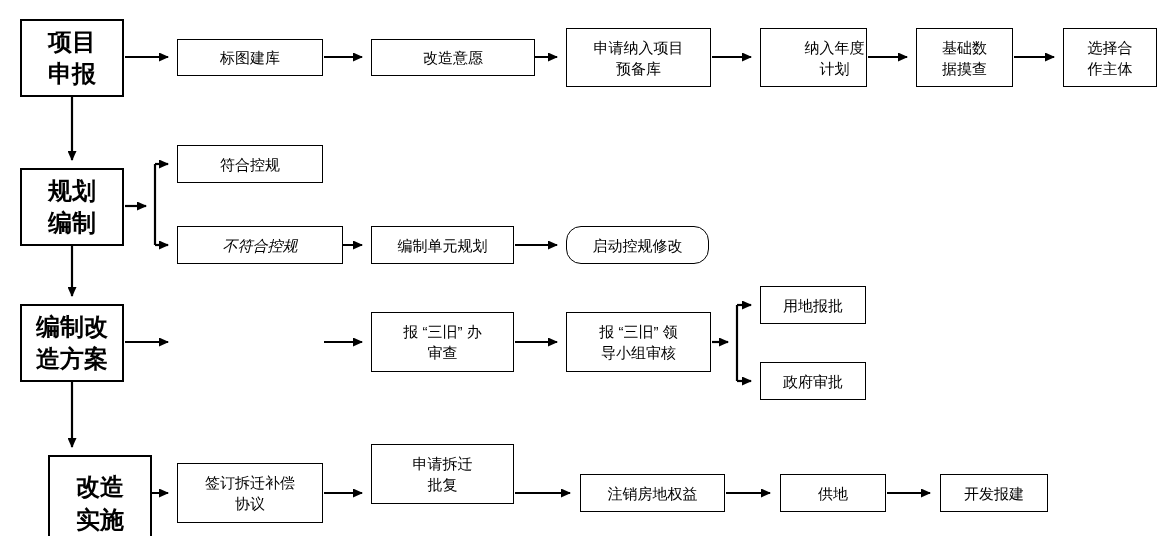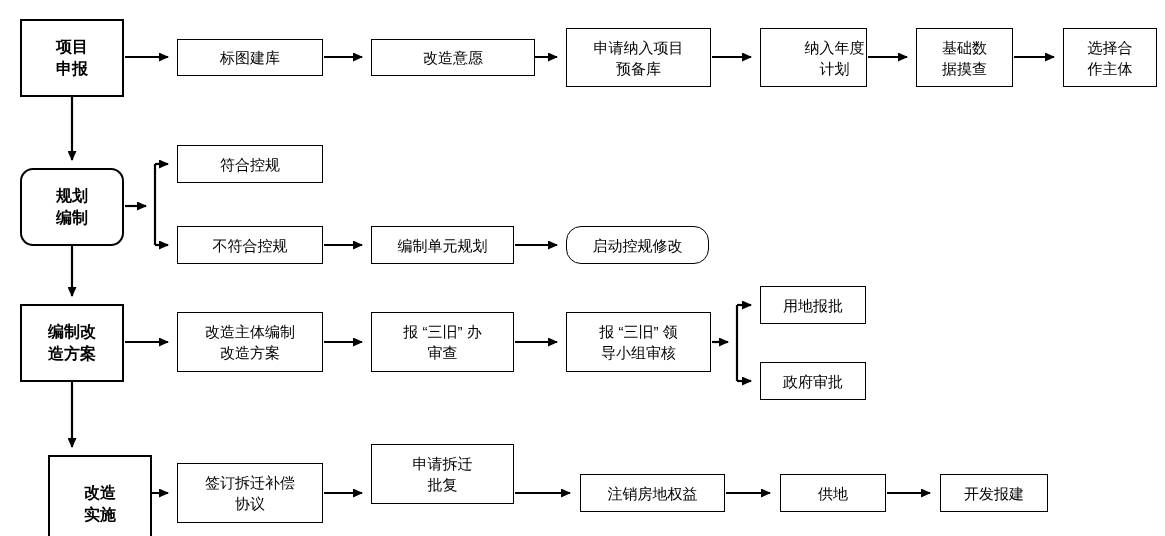--- a/index.html
+++ b/index.html
@@ -33,21 +33,21 @@
     background: #ffffff;
     border: 1.8px solid #000000;
     white-space: pre-line;
     font-size: 15px;
     line-height: 1.4;
     color: #000000;
   }
   .stage {
     border-width: 2.5px;
     font-weight: bold;
-    font-size: 16px;
+    font-size: 24px;
     line-height: 1.35;
   }
 </style>
 </head>
 <body>
 
 <div class="canvas">
 
   <svg class="arrows" viewBox="0 0 1165 536" xmlns="http://www.w3.org/2000/svg">
     <defs>
@@ -94,45 +94,43 @@
       <line x1="125" y1="493" x2="168" y2="493" marker-end="url(#arw)"></line>
       <line x1="324" y1="493" x2="362" y2="493" marker-end="url(#arw)"></line>
       <line x1="515" y1="493" x2="570" y2="493" marker-end="url(#arw)"></line>
       <line x1="726" y1="493" x2="770" y2="493" marker-end="url(#arw)"></line>
       <line x1="887" y1="493" x2="930" y2="493" marker-end="url(#arw)"></line>
     </g>
   </svg>
 
   <div class="box stage" style="left:20px; top:19px; width:104px; height:78px;">项目
 申报</div>
-  <div class="box stage" style="left:20px; top:168px; width:104px; height:78px;border-radius:13px;">规划
+  <div class="box stage" style="left:20px; top:168px; width:104px; height:78px;">规划
 编制</div>
   <div class="box stage" style="left:20px; top:304px; width:104px; height:78px;">编制改
 造方案</div>
   <div class="box stage" style="left:20px; top:455px; width:104px; height:97px;margin-left:28px;">改造
 实施</div>
 
   <div class="box" style="left:177px; top:39px; width:146px; height:37px;">标图建库</div>
   <div class="box" style="left:371px; top:39px; width:164px; height:37px;">改造意愿</div>
   <div class="box" style="left:566px; top:28px; width:145px; height:59px;">申请纳入项目
 预备库</div>
   <div class="box" style="left:760px; top:28px; width:107px; height:59px;padding-left:42px;">纳入年度
 计划</div>
   <div class="box" style="left:916px; top:28px; width:97px; height:59px;">基础数
 据摸查</div>
   <div class="box" style="left:1063px; top:28px; width:94px; height:59px;">选择合
 作主体</div>
 
   <div class="box" style="left:177px; top:145px; width:146px; height:38px;">符合控规</div>
-  <div class="box" style="left:177px; top:226px; width:146px; height:38px;">不符合控规</div>
+  <div class="box" style="left:177px; top:226px; width:166px; height:38px;font-style:italic;">不符合控规</div>
   <div class="box" style="left:371px; top:226px; width:143px; height:38px;">编制单元规划</div>
   <div class="box" style="left:566px; top:226px; width:143px; height:38px;border-radius:15px;">启动控规修改</div>
 
-  <div class="box" style="left:177px; top:312px; width:146px; height:60px;">改造主体编制
-改造方案</div>
   <div class="box" style="left:371px; top:312px; width:143px; height:60px;">报 “三旧” 办
 审查</div>
   <div class="box" style="left:566px; top:312px; width:145px; height:60px;">报 “三旧” 领
 导小组审核</div>
   <div class="box" style="left:760px; top:286px; width:106px; height:38px;">用地报批</div>
   <div class="box" style="left:760px; top:362px; width:106px; height:38px;">政府审批</div>
 
   <div class="box" style="left:177px; top:463px; width:146px; height:60px;">签订拆迁补偿
 协议</div>
   <div class="box" style="left:371px; top:444px; width:143px; height:60px;">申请拆迁

